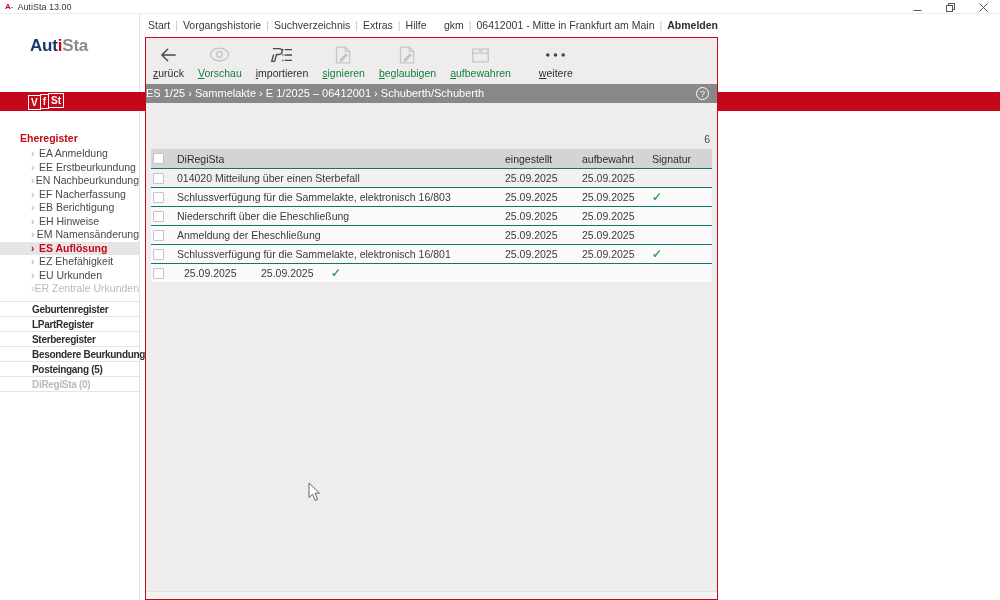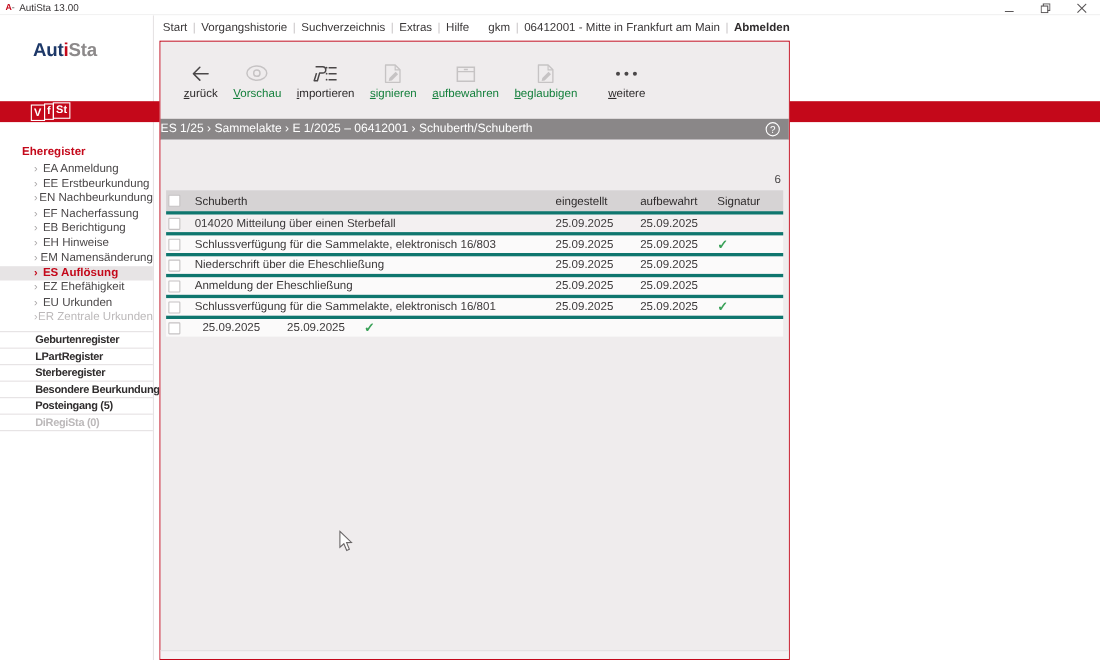--- a/index.html
+++ b/index.html
@@ -44,39 +44,39 @@
   
   .red-band { position:absolute; top:92px; left:0; right:0; height:19px; background:#c4081a; }
   .vfst { position:absolute; top:94px; left:28px; display:flex; color:#fff; font-weight:bold; font-size:10px; }
   .vfst span { border:1px solid #fff; padding:0 2px; margin-right:-1px; line-height:13px; display:inline-block; }
   .vfst .v1 { transform:translateY(1px); }
   .vfst .v3 { transform:translateY(-1px); }
 
   
   .frame { position:absolute; left:145px; top:37px; width:573px; height:563px;
            border:1px solid #c4081a; background:#efeced; display:flex; flex-direction:column; }
-  .toolbar { height:70px; display:flex; align-items:center; padding-left:14px; background:#efeced; }
+  .toolbar { height:46px; display:flex; align-items:center; background:#efeced; }
   .tbtn { display:flex; flex-direction:column; align-items:center; justify-content:flex-end;
           padding:0 7px; color:#2f2c2d; cursor:default; }
   .tbtn .ticon { height:22px; display:flex; align-items:center; color:#4a4748; }
   .tbtn .tlabel { font-size:10.5px; margin-top:1px; white-space:nowrap; }
   .tbtn.disabled { color:#15803d; }
   .tbtn.disabled .ticon { color:#c6c3c4; }
   .tbtn.last { margin-left:14px; }
 
   .bcrumb { height:19px; background:#8a8788; color:#fff; font-size:11px; line-height:19px;
             padding-left:0; position:relative; white-space:nowrap; }
   .help { position:absolute; right:8px; top:3px; width:13px; height:13px; border:1px solid #fff;
           border-radius:50%; font-size:9px; line-height:12px; text-align:center; cursor:default; }
 
   .cbody { flex:1; position:relative; background:#efeced; }
   .count { position:absolute; top:30px; right:7px; font-size:10.5px; color:#4a4748; }
   .tbl { position:absolute; top:46px; left:5px; right:5px; font-size:10.5px; color:#3c393a; }
   .thead { display:flex; height:19px; background:#d6d3d4; align-items:center; color:#2f2c2d; }
-  .trow { display:flex; height:19px; align-items:center; background:#fbfafa; border-top:3px solid #0f766e; }
+  .trow { display:flex; height:19px; align-items:center; background:#fbfafa; border-top:1px solid #0f766e; }
   .trow.alt { background:#f3f0f1; }
   .c0 { width:25px; display:flex; align-items:center; padding-left:2px; }
   .c1 { flex:1; padding-left:1px; white-space:nowrap; overflow:hidden; }
   .c2 { width:77px; padding-left:8px; }
   .c3 { width:78px; padding-left:8px; }
   .c4 { width:60px; text-align:left; }
   .cb { width:11px; height:11px; background:#fff; border:1px solid #c5c2c3; border-radius:1px; cursor:default; }
   .check { color:#3aa158; font-size:12px; font-weight:bold; }
   .hscroll { position:absolute; bottom:0; left:0; right:0; height:8px; background:#f4f2f3; border-top:1px solid #e3e0e1; }
 
@@ -224,38 +224,38 @@
             <svg viewBox="0 0 24 22" width="21" height="20">
               <path d="M4 2 h10 l5 5 v13 h-15 z" fill="none" stroke="currentColor" stroke-width="1.4" stroke-linejoin="round"></path>
               <path d="M14 2 v5 h5" fill="none" stroke="currentColor" stroke-width="1.2"></path>
               <path d="M8 15.5 l6.5 -6.5 l2.5 2.5 l-6.5 6.5 l-3.2 0.7 z" fill="currentColor"></path>
             </svg>
           </div>
           <div class="tlabel"><u>s</u>ignieren</div>
         </div>
         <div class="tbtn disabled">
           <div class="ticon">
+            <svg viewBox="0 0 24 22" width="21" height="20">
+              <path d="M4 2 h10 l5 5 v13 h-15 z" fill="none" stroke="currentColor" stroke-width="1.4" stroke-linejoin="round"></path>
+              <path d="M14 2 v5 h5" fill="none" stroke="currentColor" stroke-width="1.2"></path>
+              <path d="M8 15.5 l6.5 -6.5 l2.5 2.5 l-6.5 6.5 l-3.2 0.7 z" fill="currentColor"></path>
+            </svg>
+          </div>
+          <div class="tlabel"><u>b</u>eglaubigen</div>
+        </div>
+        <div class="tbtn disabled">
+          <div class="ticon">
             <svg viewBox="0 0 24 22" width="23" height="20">
               <path d="M3.5 4.5 h17 v14 h-17 z" fill="none" stroke="currentColor" stroke-width="1.5"></path>
               <path d="M3.5 9 h17" stroke="currentColor" stroke-width="1.3"></path>
               <path d="M10 6.8 h4" stroke="currentColor" stroke-width="1.6"></path>
             </svg>
           </div>
           <div class="tlabel"><u>a</u>ufbewahren</div>
         </div>
-        <div class="tbtn disabled">
-          <div class="ticon">
-            <svg viewBox="0 0 24 22" width="21" height="20">
-              <path d="M4 2 h10 l5 5 v13 h-15 z" fill="none" stroke="currentColor" stroke-width="1.4" stroke-linejoin="round"></path>
-              <path d="M14 2 v5 h5" fill="none" stroke="currentColor" stroke-width="1.2"></path>
-              <path d="M8 15.5 l6.5 -6.5 l2.5 2.5 l-6.5 6.5 l-3.2 0.7 z" fill="currentColor"></path>
-            </svg>
-          </div>
-          <div class="tlabel"><u>b</u>eglaubigen</div>
-        </div>
         <div class="tbtn last">
           <div class="ticon">
             <svg viewBox="0 0 26 10" width="25" height="10">
               <circle cx="5" cy="5" r="1.9" fill="currentColor"></circle>
               <circle cx="13" cy="5" r="1.9" fill="currentColor"></circle>
               <circle cx="21" cy="5" r="1.9" fill="currentColor"></circle>
             </svg>
           </div>
           <div class="tlabel"><u>w</u>eitere</div>
         </div>
@@ -264,21 +264,21 @@
       <span>ES 1/25 › Sammelakte › E 1/2025 – 06412001 › Schuberth/Schuberth</span>
       <span class="help">?</span>
     </div>
     <div class="cbody">
       <div class="count">6</div>
       <div class="tbl" id="tbl">
           <div class="thead">
             <div class="c0">
               <div class="cb"></div>
             </div>
-            <div class="c1">Schuberth</div>
+            <div class="c1">DiRegiSta</div>
             <div class="c2">eingestellt</div>
             <div class="c3">aufbewahrt</div>
             <div class="c4">Signatur</div>
           </div>
           <div class="trow alt">
             <div class="c0">
               <div class="cb"></div>
             </div>
             <div class="c1">014020 Mitteilung über einen Sterbefall</div>
             <div class="c2">25.09.2025</div>

